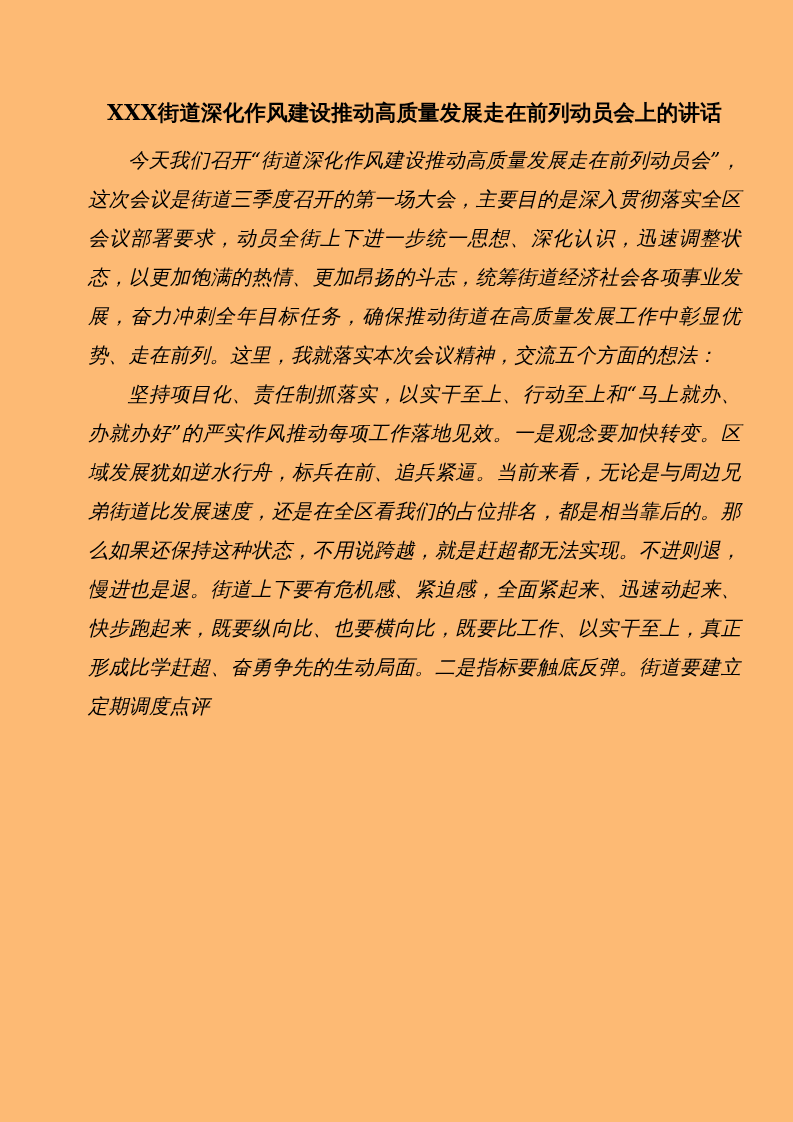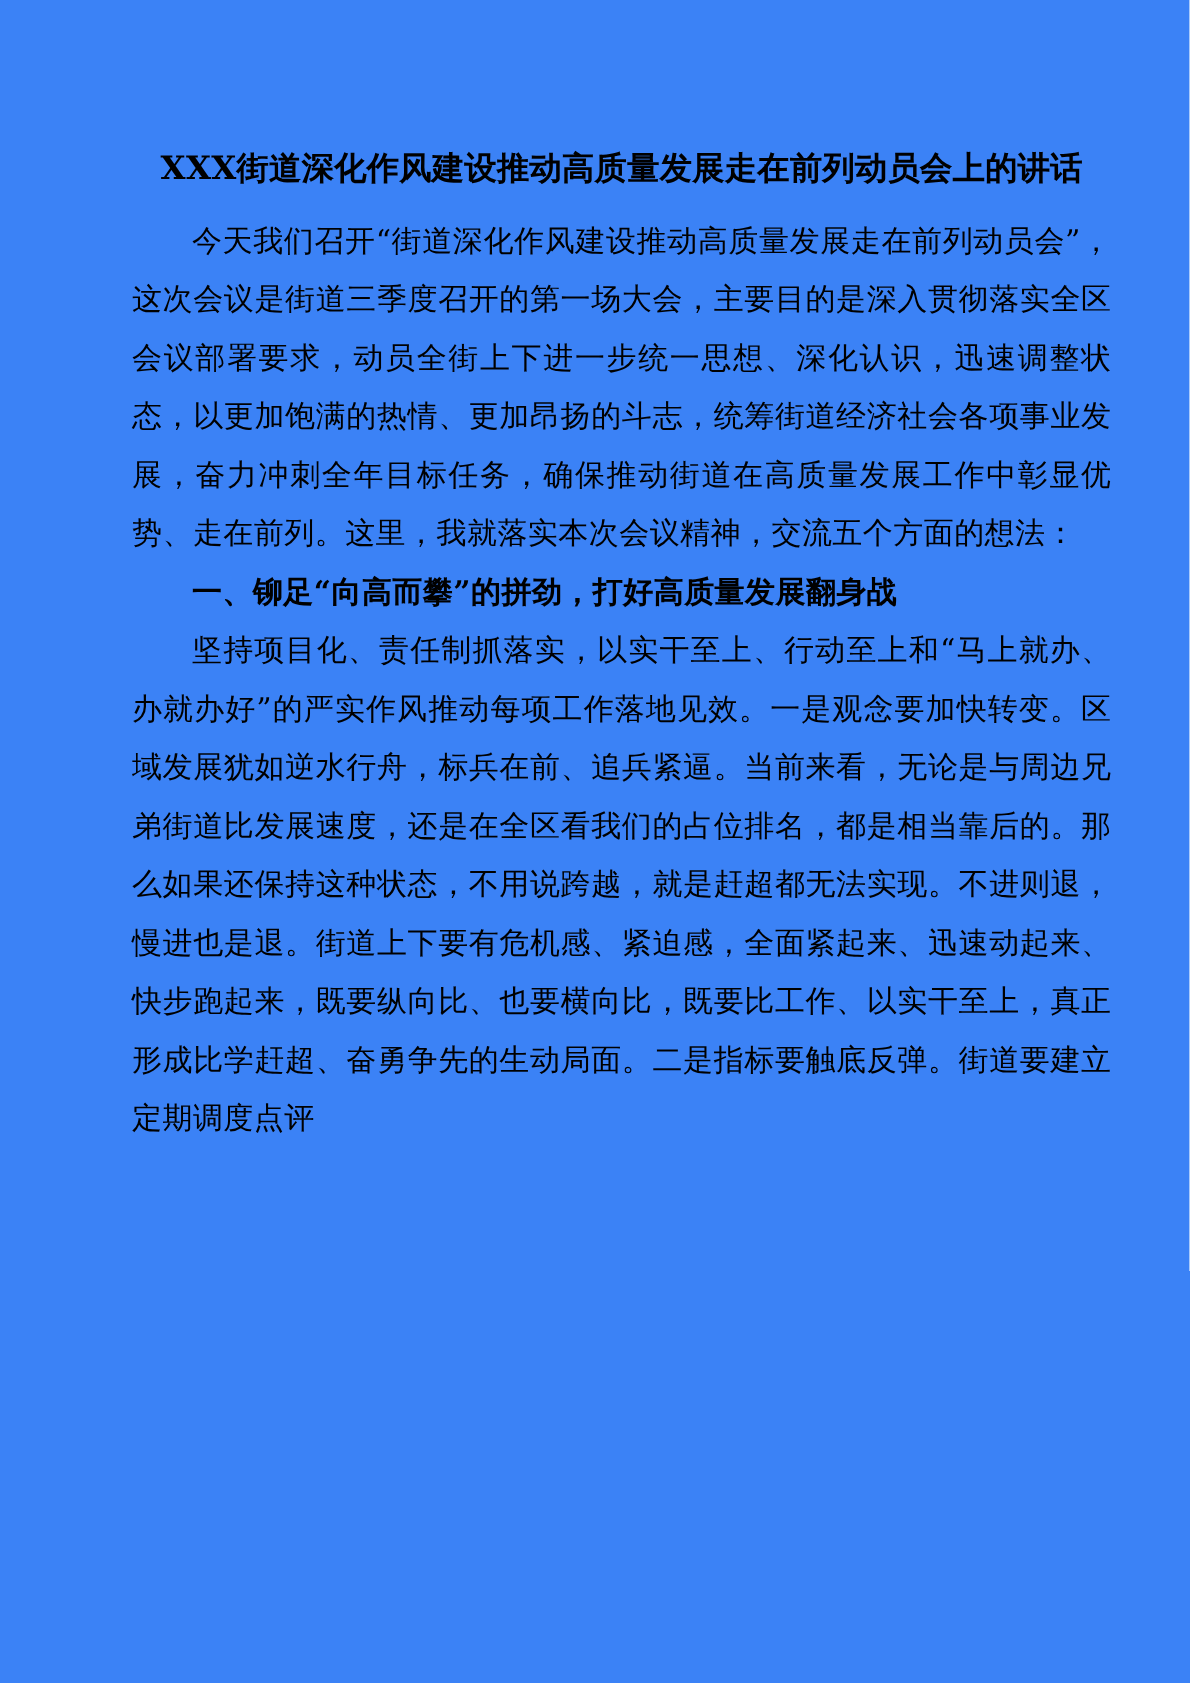--- a/index.html
+++ b/index.html
@@ -13,21 +13,21 @@
     font-family: "DejaVu Serif", "Liberation Serif", serif;
     color: #000000;
     -webkit-font-smoothing: antialiased;
   }
   .page {
     position: relative;
     width: 793px;
     height: 1122px;
     box-sizing: border-box;
     padding: 96px 52px 60px 88px;
-    background: #3b82f6;
+    background: #fdba74;
     overflow: hidden;
   }
   .doc-title {
     font-size: 21.5px;
     font-weight: bold;
     line-height: 1.62;
     text-align: center;
     letter-spacing: 0.2px;
     margin: 0 0 10px 0;
     font-family: "DejaVu Serif", "Liberation Serif", serif;
@@ -35,20 +35,21 @@
   .para {
     font-size: 20px;
     line-height: 1.95;
     text-align: justify;
     text-justify: inter-ideograph;
     margin: 0;
     letter-spacing: 0.3px;
   }
   .indent {
     text-indent: 2em;
+    font-style: italic;
   }
   .salutation {
     text-indent: 2em;
   }
   .heading {
     font-size: 20px;
     line-height: 1.95;
     font-weight: bold;
     text-indent: 2em;
     margin: 0;
@@ -58,17 +59,16 @@
 </head>
 <body>
 
 <div class="page">
 
   <h1 class="doc-title">XXX街道深化作风建设推动高质量发展走在前列动员会上的讲话</h1>
 
 
   <p class="para indent">今天我们召开“街道深化作风建设推动高质量发展走在前列动员会”，这次会议是街道三季度召开的第一场大会，主要目的是深入贯彻落实全区会议部署要求，动员全街上下进一步统一思想、深化认识，迅速调整状态，以更加饱满的热情、更加昂扬的斗志，统筹街道经济社会各项事业发展，奋力冲刺全年目标任务，确保推动街道在高质量发展工作中彰显优势、走在前列。这里，我就落实本次会议精神，交流五个方面的想法：</p>
 
-  <p class="heading">一、铆足“向高而攀”的拼劲，打好高质量发展翻身战</p>
 
   <p class="para indent">坚持项目化、责任制抓落实，以实干至上、行动至上和“马上就办、办就办好”的严实作风推动每项工作落地见效。一是观念要加快转变。区域发展犹如逆水行舟，标兵在前、追兵紧逼。当前来看，无论是与周边兄弟街道比发展速度，还是在全区看我们的占位排名，都是相当靠后的。那么如果还保持这种状态，不用说跨越，就是赶超都无法实现。不进则退，慢进也是退。街道上下要有危机感、紧迫感，全面紧起来、迅速动起来、快步跑起来，既要纵向比、也要横向比，既要比工作、以实干至上，真正形成比学赶超、奋勇争先的生动局面。二是指标要触底反弹。街道要建立定期调度点评</p>
 
 </div>
 
 </body></html>

